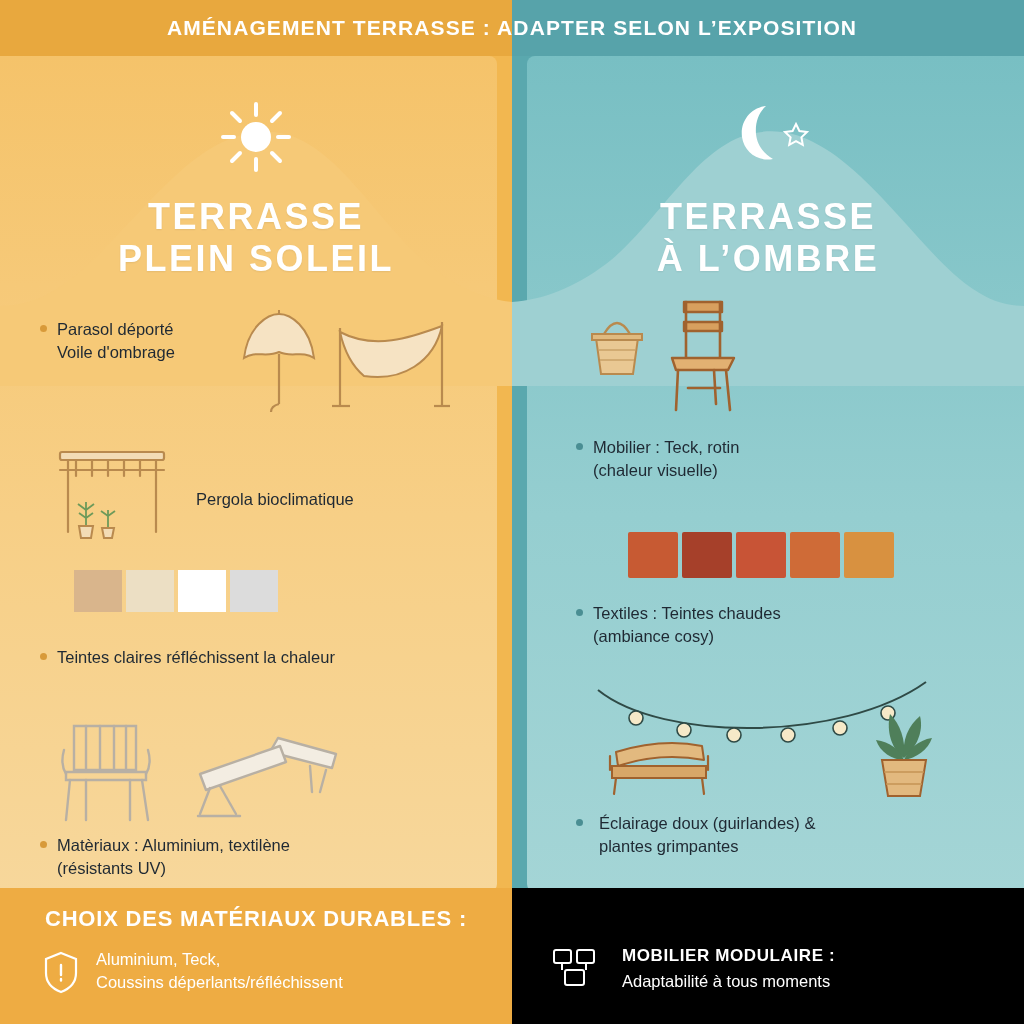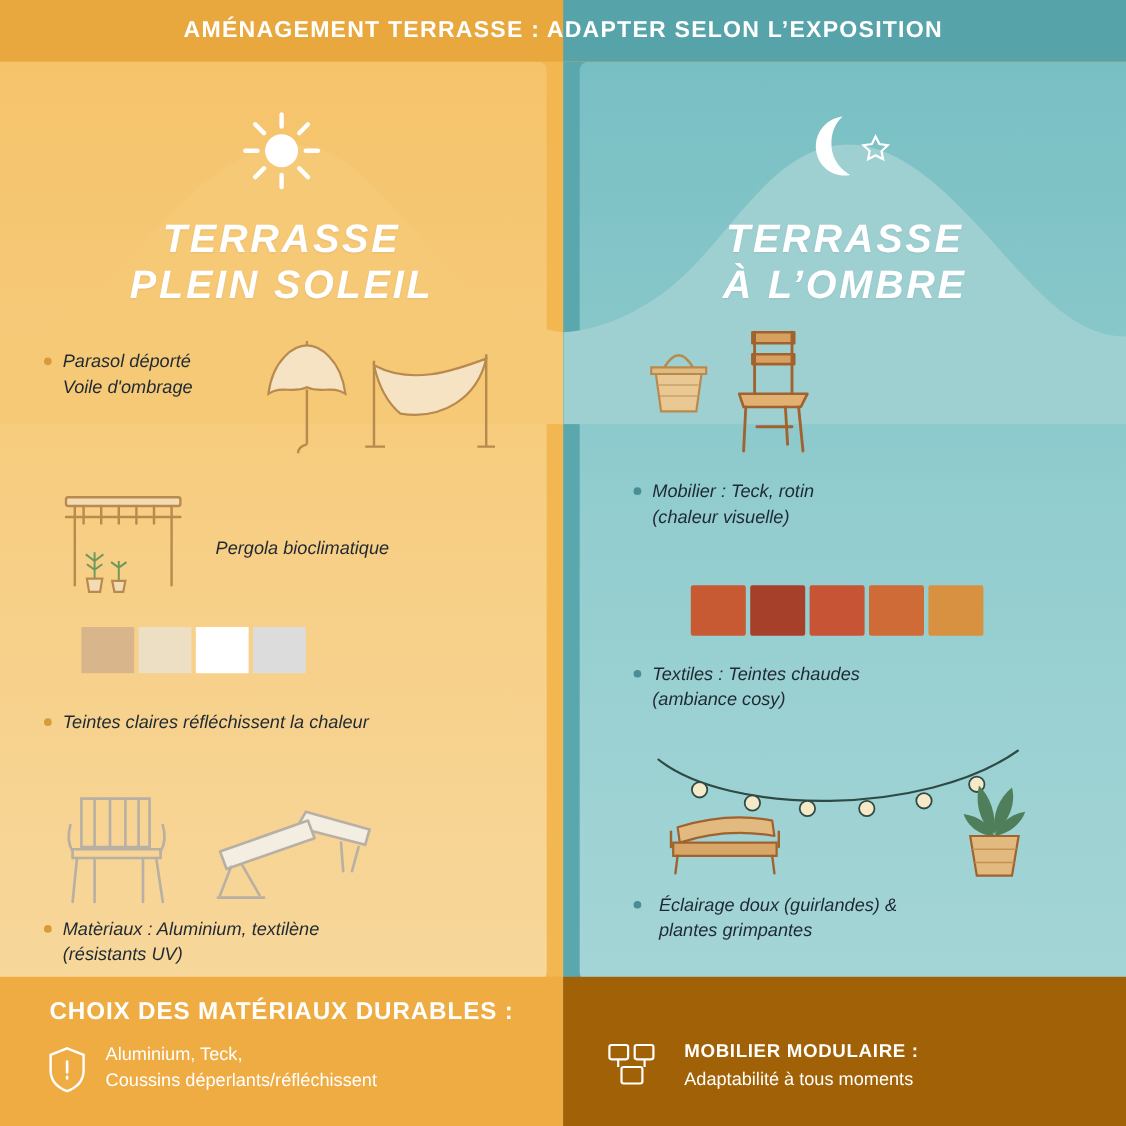--- a/index.html
+++ b/index.html
@@ -36,21 +36,20 @@
     z-index: 2;
     white-space: nowrap;
   }
 
   
   .col {
     position: absolute;
     top: 56px;
     width: 512px;
     height: 968px;
-    font-style: italic;
   }
   .col-left  { left: 0;   background: #f2b750; }
   .col-right { left: 512px; background: #5aa8ae; }
 
   .hill {
     position: absolute;
     top: 0; left: 0;
     width: 512px; height: 330px;
     overflow: hidden;
   }
@@ -128,21 +127,21 @@
   .sw-r { width: 50px; height: 46px; border-radius: 2px; }
 
   
   .footer {
     position: absolute;
     bottom: 0;
     height: 136px;
     width: 512px;
   }
   .footer-left  { left: 0;   background: #eeac43; }
-  .footer-right { left: 512px; background: #a16207; }
+  .footer-right { left: 512px; background: #000000; }
 
   .footer-left .f-title {
     position: absolute; top: 18px; width: 100%;
     text-align: center;
     color: #ffffff; font-weight: bold; font-size: 22px;
     letter-spacing: 0.8px;
   }
   .footer-left .f-body {
     position: absolute; top: 60px; left: 96px;
     color: #ffffff; font-size: 16.5px; line-height: 1.42;

